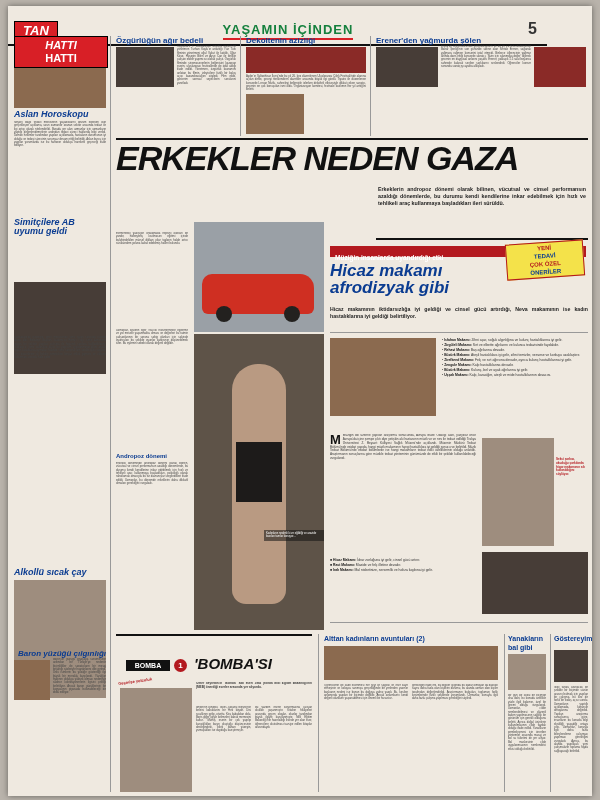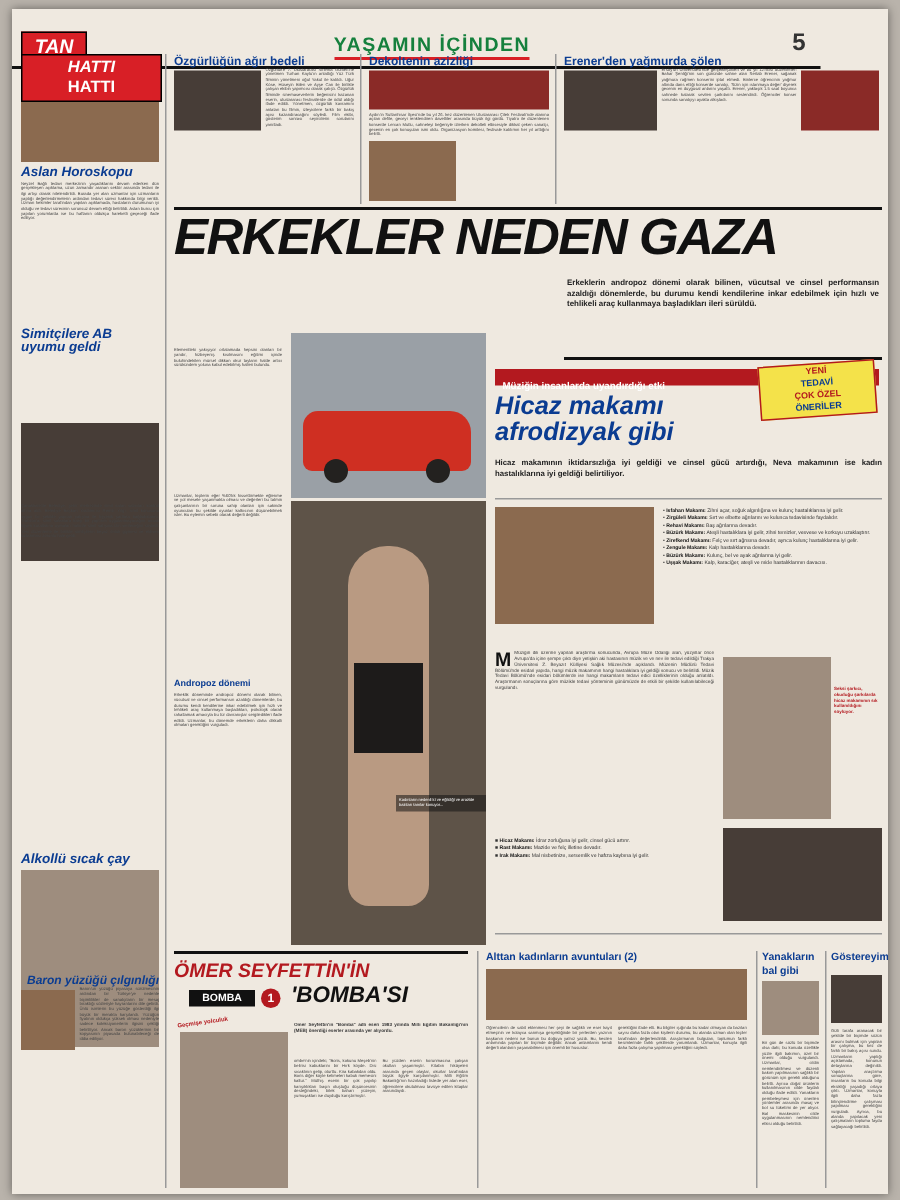--- a/index.html
+++ b/index.html
@@ -211,23 +211,20 @@
   </div>
 
   <div class="ph pale" style="position:absolute;left:474px;top:432px;width:72px;height:108px;"></div>
   <div style="position:absolute;left:548px;top:452px;width:32px;font-size:3px;line-height:1.25;color:#b3191f;font-weight:bold;">Seksi şarkıcı, okuduğu şarkılarda hicaz makamının sık kullanıldığını söylüyor.</div>
 
   <div class="ph dark" style="position:absolute;left:474px;top:546px;width:106px;height:62px;"></div>
 
   <div class="hline" style="left:322px;top:616px;width:258px;"></div>
 
   <div class="hline" style="left:108px;top:628px;width:196px;height:2px;background:#111;"></div>
-  <div class="omer">
-    <div class="l1">ÖMER SEYFETTİN'İN</div>
-  </div>
   <div style="position:absolute;left:186px;top:650px;width:118px;font-size:15px;font-weight:bold;color:#111;font-style:italic;line-height:15px;">'BOMBA'SI</div>
   <div class="bomba-tag">
       <span>BOMBA</span>
     </div>
   <div class="circle1">1</div>
   <div style="position:absolute;left:110px;top:672px;width:44px;font-size:4px;color:#b3191f;font-weight:bold;transform:rotate(-8deg);">Geçmişe yolculuk</div>
 
   <div class="ph pale" style="position:absolute;left:112px;top:682px;width:72px;height:104px;"></div>
   <div class="body-text" style="position:absolute;left:188px;top:676px;width:116px;height:20px;overflow:hidden;font-weight:bold;">Ömer Seyfettin'in "Bomba" adlı eseri 1983 yılında Milli Eğitim Bakanlığı'nın (MEB) önerdiği eserler arasında yer alıyordu.</div>
   <div class="tiny" style="position:absolute;left:188px;top:700px;width:55px;height:86px;overflow:hidden;">ombe'nin içindeki, "Boris, kokunu Meşeb'nin belirisi kabuklarını bir Hırk köyde. Disi sıcaklının gelip, oturttu. Kira kabakdan oldu. Boris diğer köyle kelimeleri kabuk memesini kaltur." Müthiş eserin bir çok yapılıp karışıklıkları başın oluştuğu düşüncesinin desteğindeki, bilek baharı yüzeyin, yumuşakları ise duyduğu karıştırmıştır.</div>

